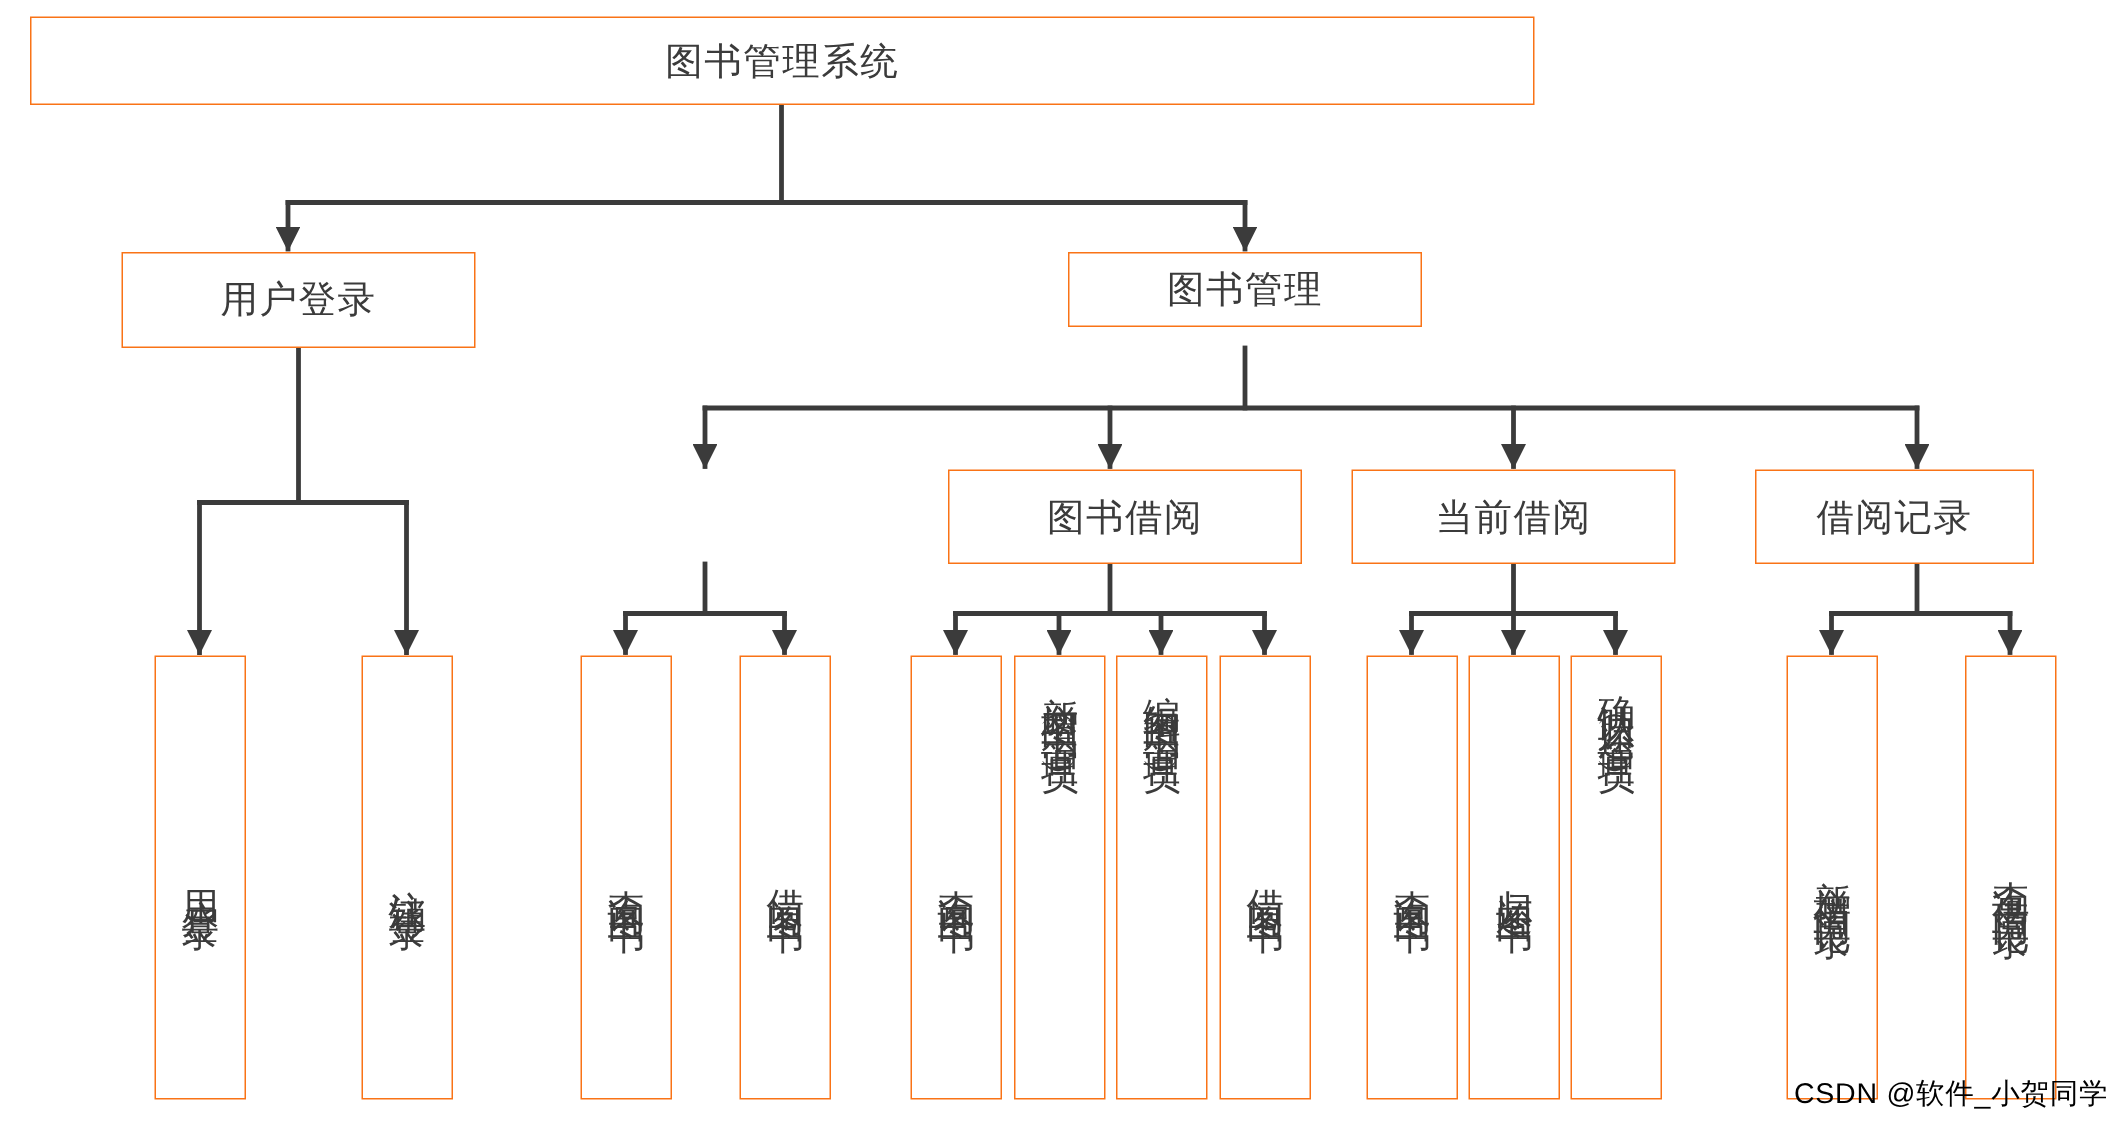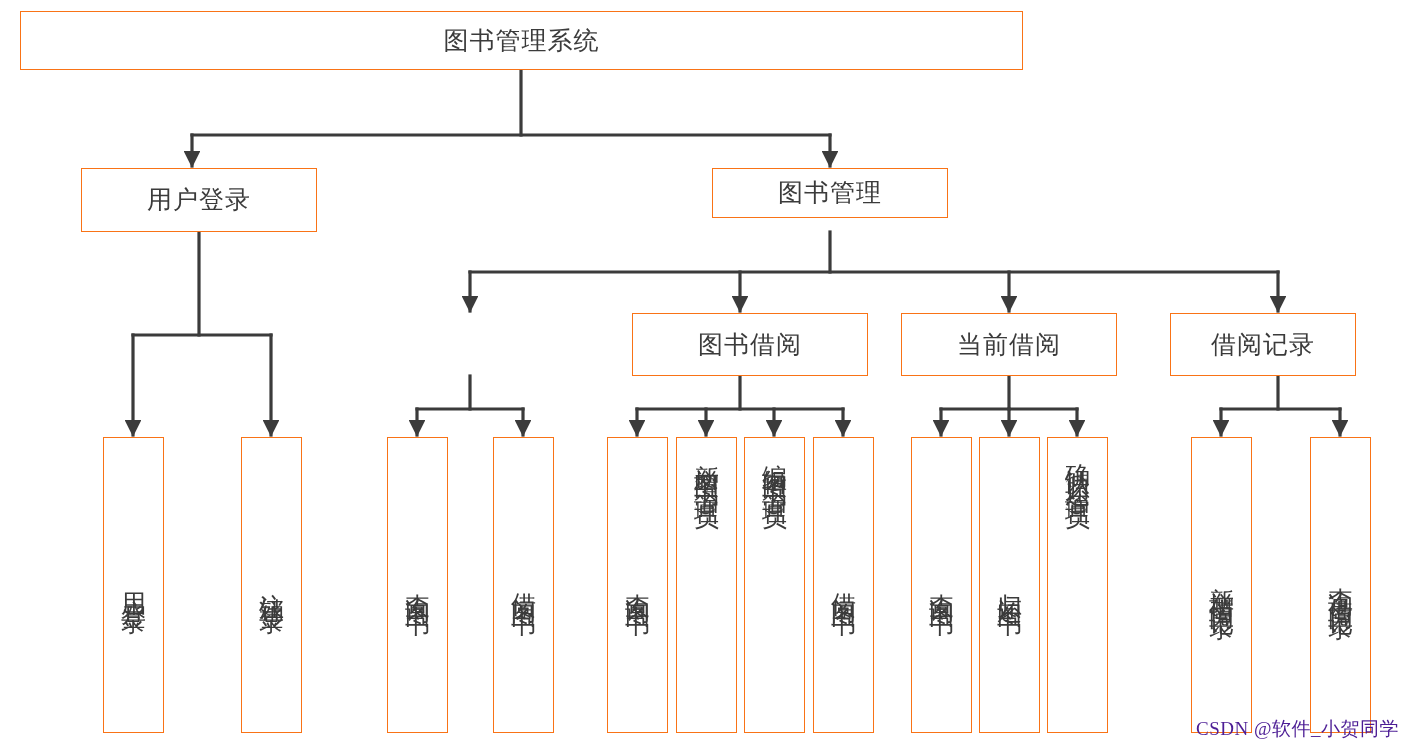--- a/index.html
+++ b/index.html
@@ -62,25 +62,25 @@
     line-height: 1;
     white-space: nowrap;
     max-height: 100%;
   }
   .node.vert.top-aligned {
     align-items: flex-start;
   }
   .watermark {
     position: absolute;
     font-size: 19px;
-    color: #4c1d95;
+    color: #000000;
     letter-spacing: 0.5px;
     white-space: nowrap;
     z-index: 5;
-    font-family: Liberation Serif, serif;
+    font-family: Liberation Sans, sans-serif;
   }
 </style>
 </head>
 <body>
 
 <div id="canvas">
 
   <svg id="edges" viewBox="0 0 1405 747" xmlns="http://www.w3.org/2000/svg">
     <defs>
       <marker id="arrow" viewBox="0 0 10 10" refX="9" refY="5" markerWidth="5.2" markerHeight="5.2" orient="auto-start-reverse">

